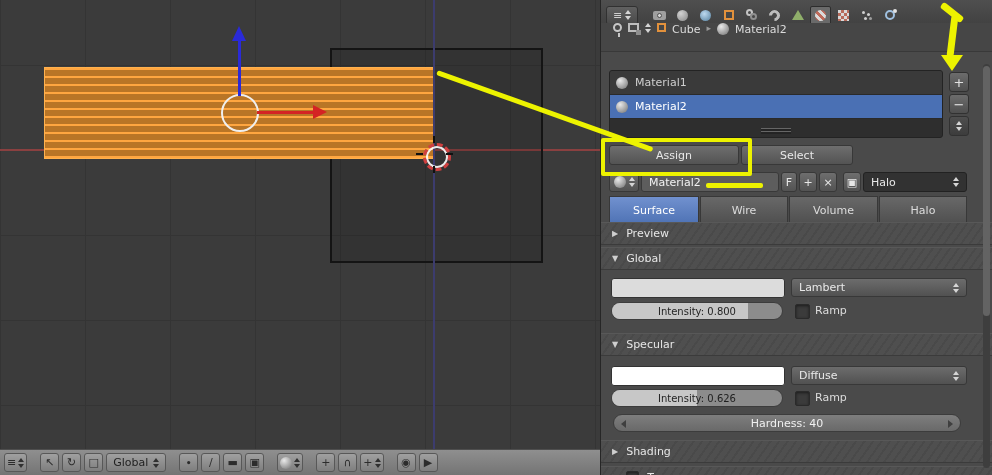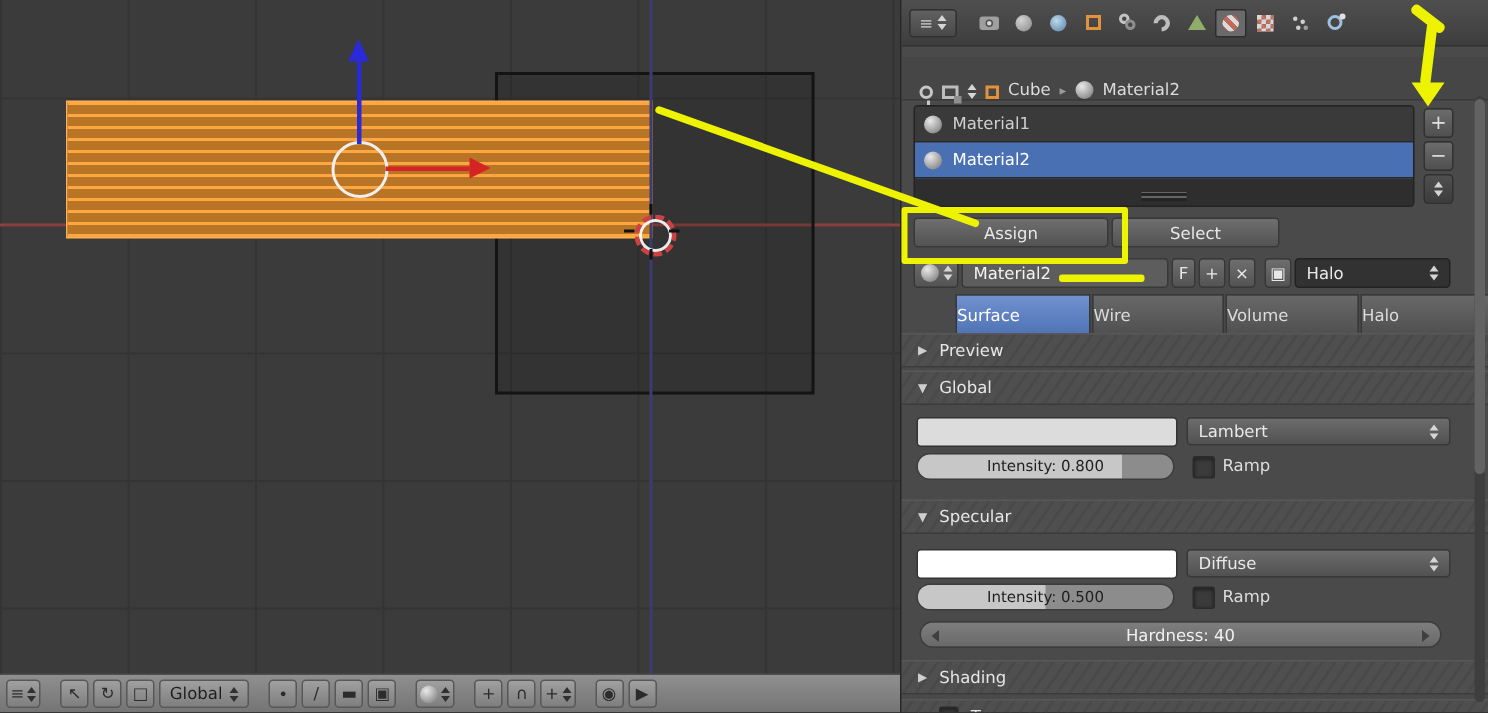--- a/index.html
+++ b/index.html
@@ -72,44 +72,44 @@
   .s-particles::before{content:"";position:absolute;left:1px;top:2px;width:3px;height:3px;border-radius:50%;background:#d0d0d0;
     box-shadow:5px 2px 0 #d0d0d0,2px 6px 0 #d0d0d0,7px 6px 0 #9d9d9d;}
   .s-physics{width:10px;height:10px;border:2px solid #9fc0e0;border-radius:50%;box-sizing:border-box;}
   .s-physics::after{content:"";position:absolute;left:6px;top:-3px;width:4px;height:4px;border-radius:50%;background:#e2e2e2;}
   .s-pin{width:9px;height:9px;border:2px solid #c6c6c6;border-radius:50%;box-sizing:border-box;}
   .s-pin::after{content:"";position:absolute;left:3px;top:8px;width:2px;height:4px;background:#c6c6c6;}
   .s-node{width:11px;height:9px;border:2px solid #bdbdbd;box-sizing:border-box;}
   .s-node::after{content:"";position:absolute;left:6px;top:5px;width:5px;height:5px;background:#8e8e8e;}
   .s-objsm{width:9px;height:9px;border:2px solid #e2913c;box-sizing:border-box;}
 
-  .bcrumb{position:absolute;left:0;top:38px;width:100%;height:29px;box-sizing:border-box;background:#464646;border-bottom:1px solid #393939;
-    display:flex;align-items:flex-end;gap:6px;padding:0 12px;color:#dcdcdc;}
+  .bcrumb{position:absolute;left:0;top:23px;width:100%;height:29px;box-sizing:border-box;background:#464646;border-bottom:1px solid #393939;
+    display:flex;align-items:flex-start;gap:6px;padding:0 12px;color:#dcdcdc;}
   .bsep{color:#9a9a9a;font-size:9px;}
 
   .slotbox{position:absolute;left:8px;top:70px;width:332px;height:66px;background:#2e2e2e;border:1px solid #232323;border-radius:3px;overflow:hidden;}
   .slot{height:23px;display:flex;align-items:center;gap:7px;padding:0 6px;color:#cfcfcf;background:#3a3a3a;border-bottom:1px solid #2a2a2a;}
   .slot.sel{background:#4a70b4;color:#fff;}
   .grip{position:absolute;left:50%;bottom:3px;transform:translateX(-50%);width:30px;height:6px;
     background:repeating-linear-gradient(180deg,#666 0 1px,#242424 1px 3px);}
   .sbtn{position:absolute;left:348px;width:20px;height:20px;box-sizing:border-box;display:flex;align-items:center;justify-content:center;
     background:linear-gradient(#6c6c6c,#4f4f4f);border:1px solid #313131;border-radius:3px;color:#e2e2e2;font-size:13px;}
   .sbtn.dark{background:linear-gradient(#4f4f4f,#3c3c3c);}
 
   .abtn{position:absolute;top:145px;height:20px;box-sizing:border-box;display:flex;align-items:center;justify-content:center;
     background:linear-gradient(#6e6e6e,#535353);border:1px solid #383838;border-radius:3px;color:#e8e8e8;}
   .mbtn{position:absolute;top:172px;height:20px;box-sizing:border-box;display:flex;align-items:center;justify-content:center;gap:3px;
     background:linear-gradient(#6e6e6e,#535353);border:1px solid #383838;border-radius:3px;color:#e8e8e8;}
   .nfield{position:absolute;left:40px;top:172px;width:138px;height:20px;box-sizing:border-box;display:flex;align-items:center;
     background:#5d5d5d;border:1px solid #393939;border-radius:3px;color:#f2f2f2;padding:0 7px;}
   .datadrop{position:absolute;left:262px;top:172px;width:104px;height:20px;box-sizing:border-box;display:flex;align-items:center;justify-content:space-between;
     background:#323232;border:1px solid #222;border-radius:3px;color:#e8e8e8;padding:0 7px;}
 
-  .stab{position:absolute;top:196px;height:29px;box-sizing:border-box;display:flex;align-items:center;
-    background:linear-gradient(#686868,#4f4f4f);border:1px solid #383838;color:#dcdcdc;margin-left:28px;}
+  .stab{position:absolute;top:196px;height:29px;box-sizing:border-box;display:flex;align-items:center;justify-content:center;
+    background:linear-gradient(#686868,#4f4f4f);border:1px solid #383838;color:#dcdcdc;}
   .stab.active{background:linear-gradient(#7191cf,#4e72b4);color:#fff;}
 
   .sect{position:absolute;left:0;width:392px;height:23px;box-sizing:border-box;display:flex;align-items:center;gap:8px;padding:0 11px;
     background:#4f4f4f;background-image:repeating-linear-gradient(125deg,rgba(0,0,0,0) 0 5px,rgba(0,0,0,0.07) 5px 7px);
     border-top:1px solid #585858;border-bottom:1px solid #3b3b3b;color:#e6e6e6;}
   .arr{font-size:8px;color:#cfcfcf;}
 
   .swatch{position:absolute;left:10px;width:172px;height:18px;border:1px solid #333;border-radius:3px;}
   .ddrop{position:absolute;left:190px;width:176px;height:19px;box-sizing:border-box;display:flex;align-items:center;justify-content:space-between;
     background:linear-gradient(#6c6c6c,#515151);border:1px solid #383838;border-radius:3px;color:#e8e8e8;padding:0 7px;}
@@ -361,21 +361,21 @@
       <span class="arr">▼</span>
       <span>Specular</span>
     </div>
     <div class="swatch" style="top:366px;background:#ffffff;"></div>
     <div class="ddrop" style="top:366px;">
       <span>Diffuse</span>
       <span class="ud light"></span>
     </div>
     <div class="slider" style="top:389px;">
       <div class="fill" style="width: 50%;"></div>
-      <div class="lab">Intensity: 0.500</div>
+      <div class="lab">Intensity: 0.626</div>
     </div>
     <div class="chk" style="left:194px;top:391px;"></div>
     <div class="chklab" style="top:391px;">Ramp</div>
     <div class="numfield">
       <span>Hardness: 40</span>
     </div>
 
     <div class="sect" style="top:440px;">
       <span class="arr">▶</span>
       <span>Shading</span>

